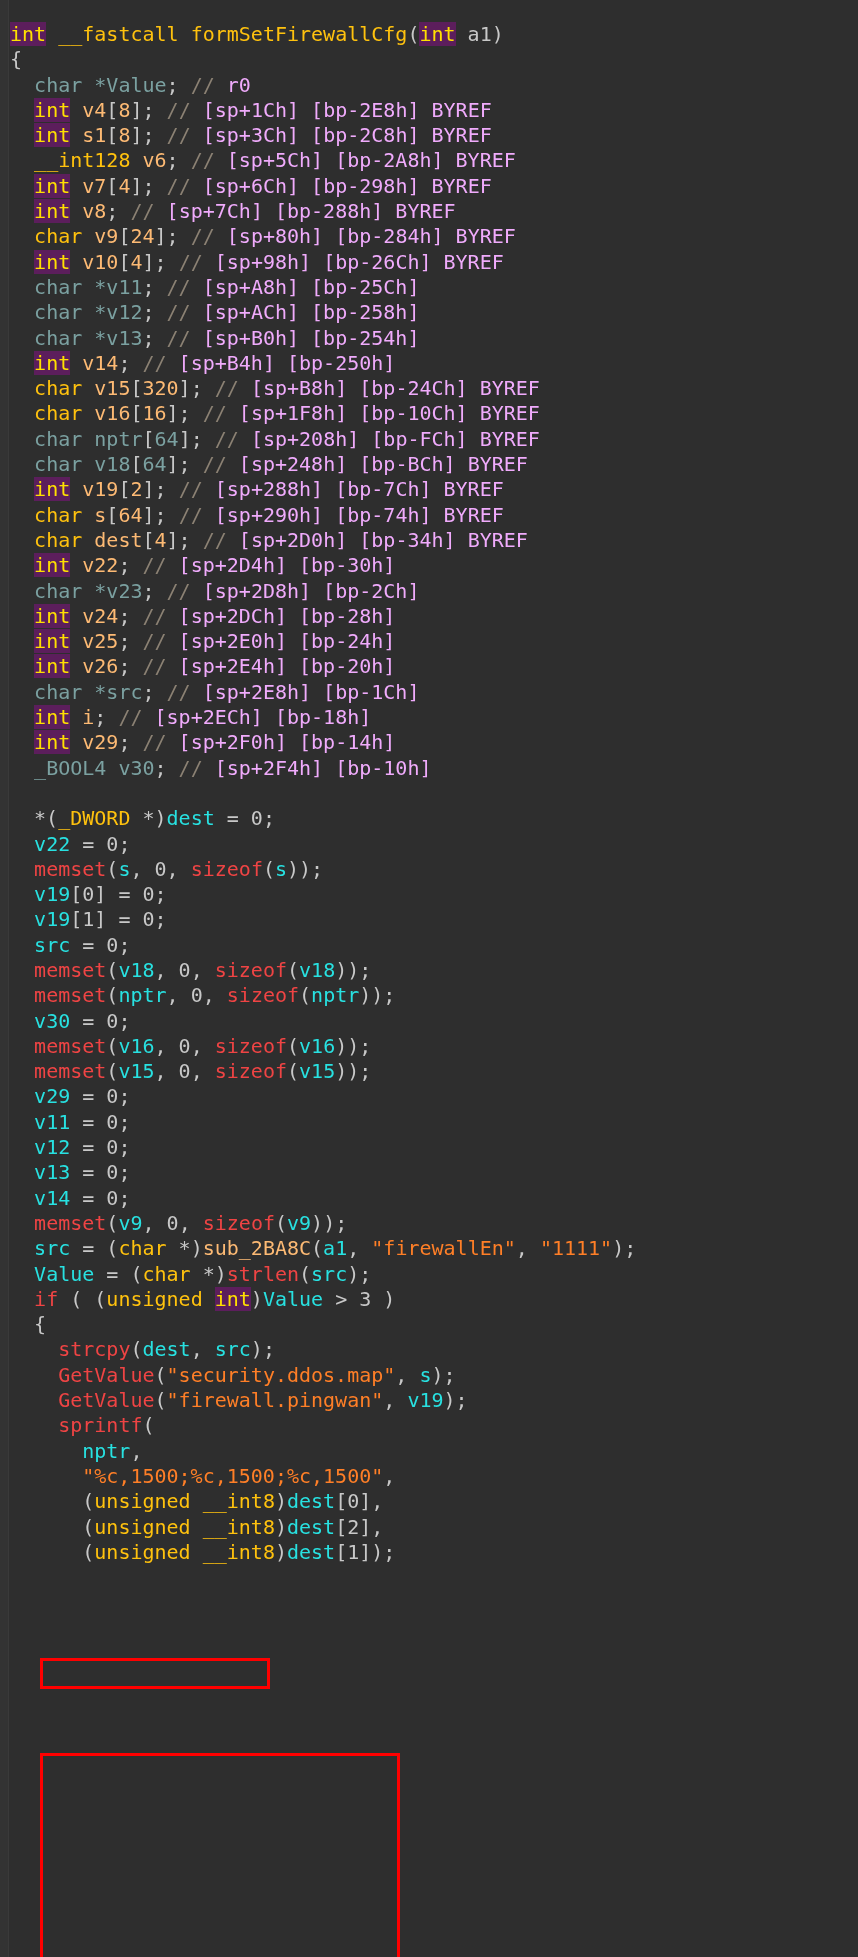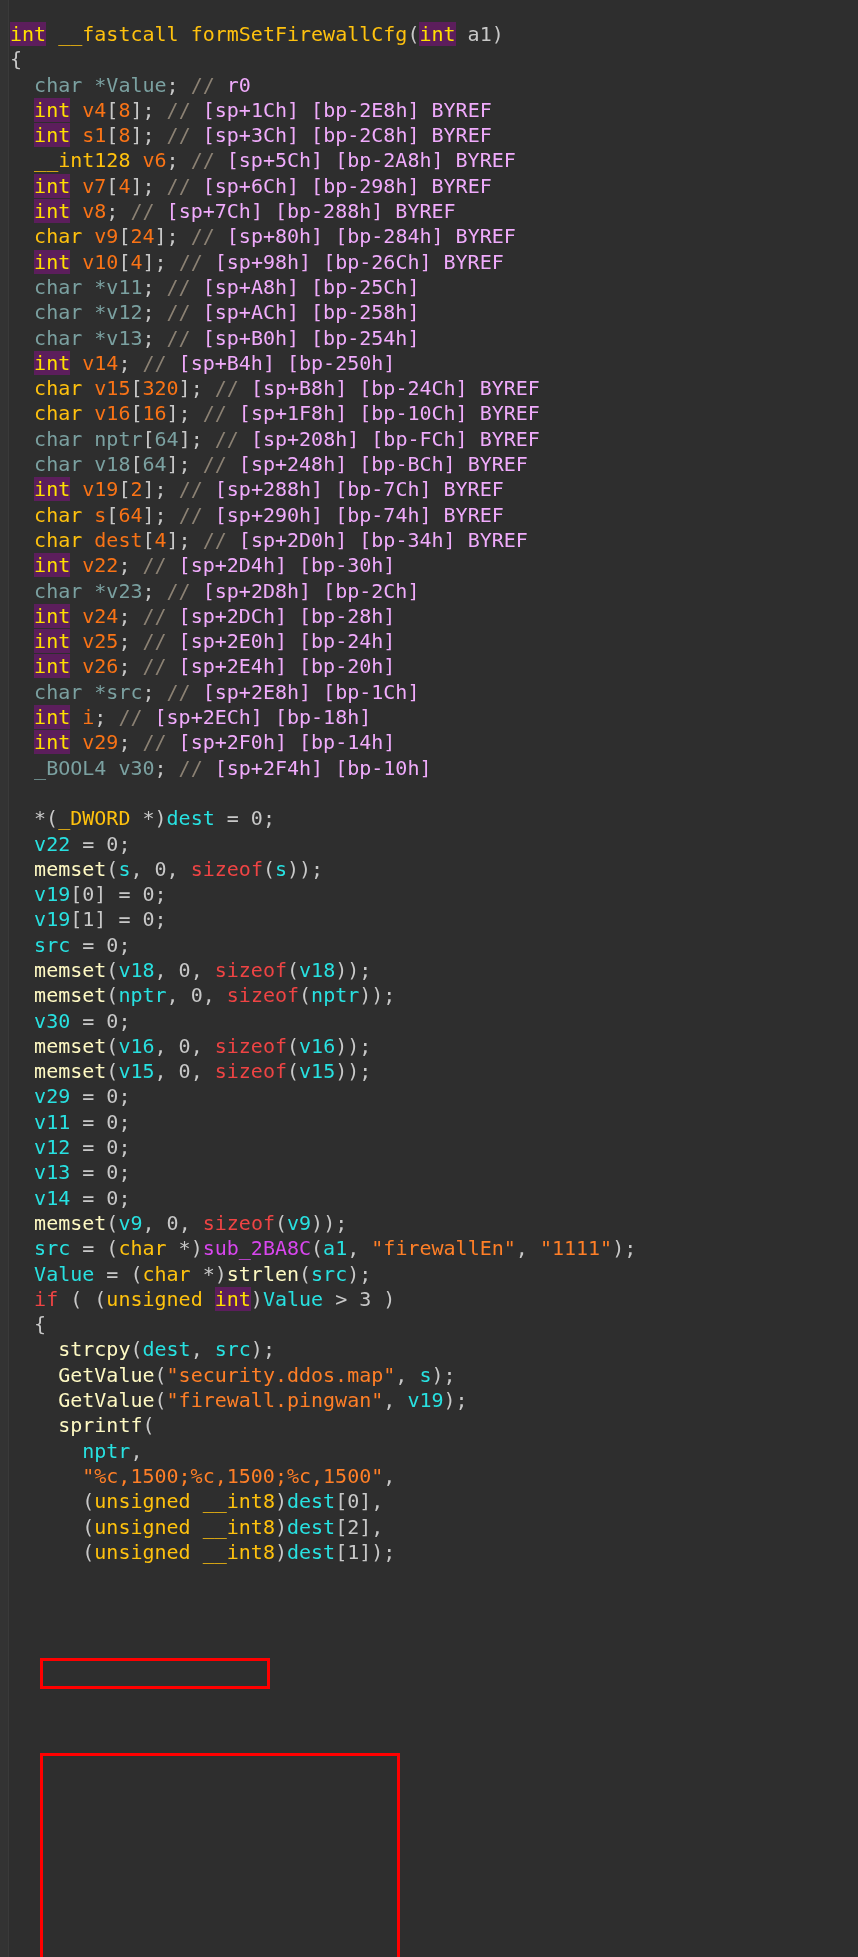--- a/index.html
+++ b/index.html
@@ -20,24 +20,24 @@
     padding-top:2px;
     box-sizing:border-box;
     margin-top:20px;
   }
   .ln{display:block;height:25.3px;padding-left:10px;}
   
   .kw   {color:#ef4444;}          
   .typ  {color:#ffc20e;}          
   .typg {color:#7ba1a1;}          
   .var  {color:#28e1e1;}          
-  .varh {color:#f97316;}          
+  .varh {color:#fdba74;}          
   .varg {color:#7ba1a1;}          
-  .fn   {color:#fef9c3;}          
-  .sub  {color:#d946ef;}          
+  .fn   {color:#ef4444;}          
+  .sub  {color:#fdba74;}          
   .str  {color:#ff7f27;}          
   .num  {color:#c8c8c8;}          
   .cmt  {color:#f0abfc;}          
   .cmtm {color:#8c8274;}          
   .punc {color:#c8c8c8;}
   .hl   {background:#5c1e5c;color:#ffe000;}  
   .title{color:#ffc20e;}
   
   .anno{
     position:absolute;border:3px solid #ff0000;

